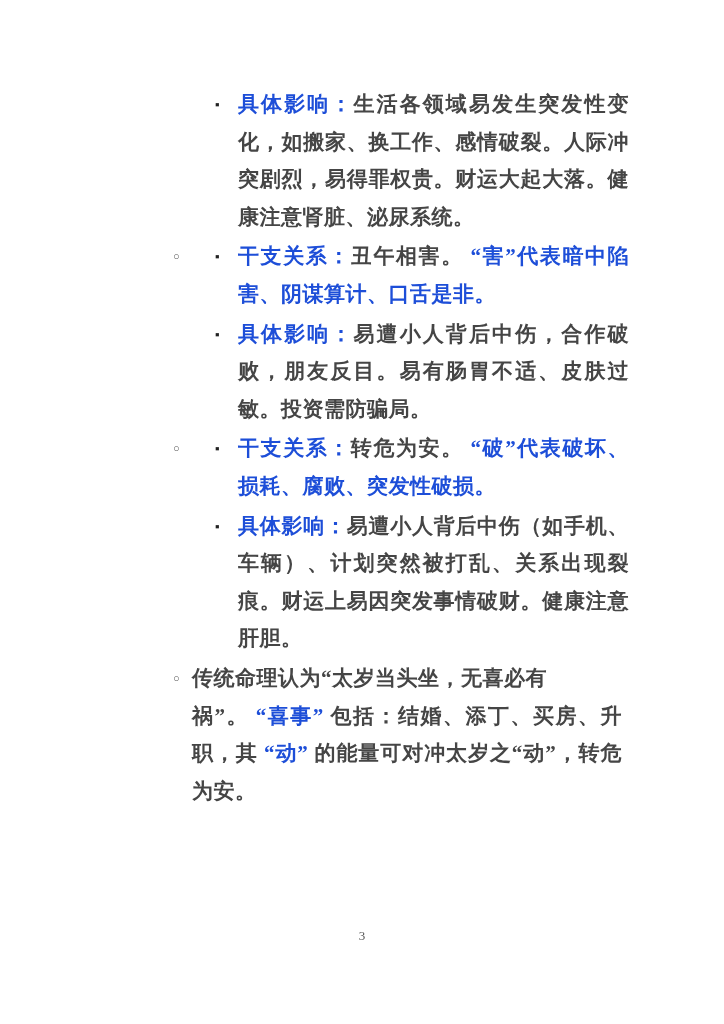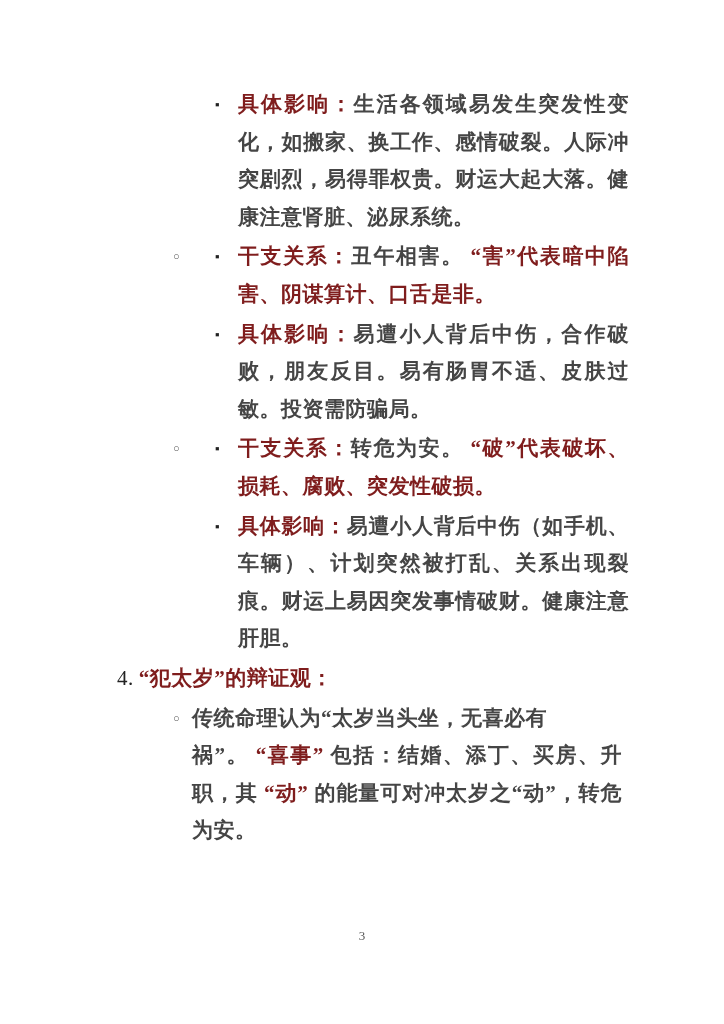--- a/index.html
+++ b/index.html
@@ -24,21 +24,21 @@
     line-height: 37.6px;
     letter-spacing: 0.5px;
     text-align: justify;
     white-space: pre-wrap;
     color: #454545;
   }
   .block + .block { margin-top: 2px; }
   .block.level2 { margin-left: 238px; width: 391px; }
   .block.level1 { margin-left: 192px; width: 430px; }
   .block.level0 { margin-left: 117px; width: 520px; text-align: left; }
-  .bold { font-weight: 700; color: #7f1d1d; }
+  .bold { font-weight: 700; color: #1d4ed8; }
   .reg  { font-weight: 700; color: #454545; }
   .marker {
     position: absolute;
     line-height: 37.6px;
     top: 0;
   }
   .level1 .marker {
     left: -19px;
     font-size: 11px;
     color: #555555;
@@ -69,20 +69,19 @@
 
 <div class="page">
   <main class="content">
       <div class="block level2"><span class="marker">▪</span><span class="bold">具体影响：</span><span class="reg">生活各领域易发生突发性变化，如搬家、换工作、感情破裂。人际冲突剧烈，易得罪权贵。财运大起大落。健康注意肾脏、泌尿系统。</span></div>
       <div class="block level1"><span class="marker">○</span></div>
       <div class="block level2"><span class="marker">▪</span><span class="bold">干支关系：</span><span class="reg">丑午相害。 </span><span class="bold">“害”代表暗中陷害、阴谋算计、口舌是非。</span></div>
       <div class="block level2"><span class="marker">▪</span><span class="bold">具体影响：</span><span class="reg">易遭小人背后中伤，合作破败，朋友反目。易有肠胃不适、皮肤过敏。投资需防骗局。</span></div>
       <div class="block level1"><span class="marker">○</span></div>
       <div class="block level2"><span class="marker">▪</span><span class="bold">干支关系：</span><span class="reg">转危为安。 </span><span class="bold">“破”代表破坏、损耗、腐败、突发性破损。</span></div>
       <div class="block level2"><span class="marker">▪</span><span class="bold">具体影响：</span><span class="reg">易遭小人背后中伤（如手机、车辆）、计划突然被打乱、关系出现裂痕。财运上易因突发事情破财。健康注意肝胆。</span></div>
-      <div class="block level0"><span class="num">4.</span><span class="bold">“犯太岁”的辩证观：</span></div>
       <div class="block level1"><span class="marker">○</span><span class="reg">传统命理认为“太岁当头坐，无喜必有
 祸”。 </span><span class="bold">“喜事”</span><span class="reg"> 包括：结婚、添丁、买房、升职，其 </span><span class="bold">“动”</span><span class="reg"> 的能量可对冲太岁之“动”，转危为安。</span></div>
     </main>
   <footer class="footer">
     <span class="page-num">3</span>
   </footer>
 </div>
 
 </body></html>

